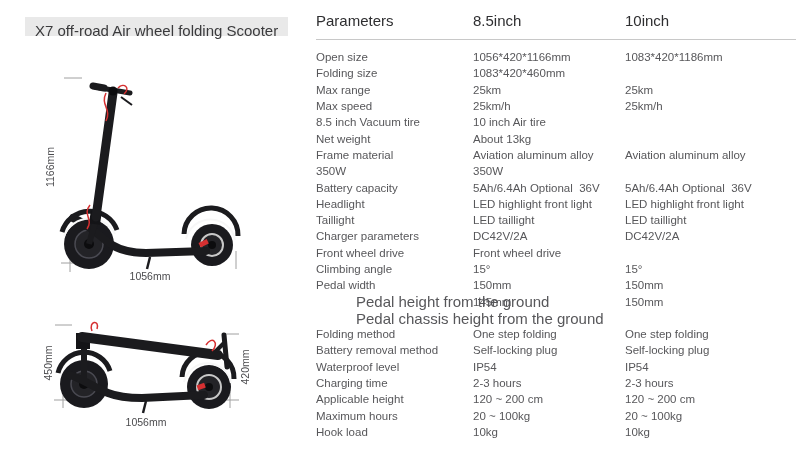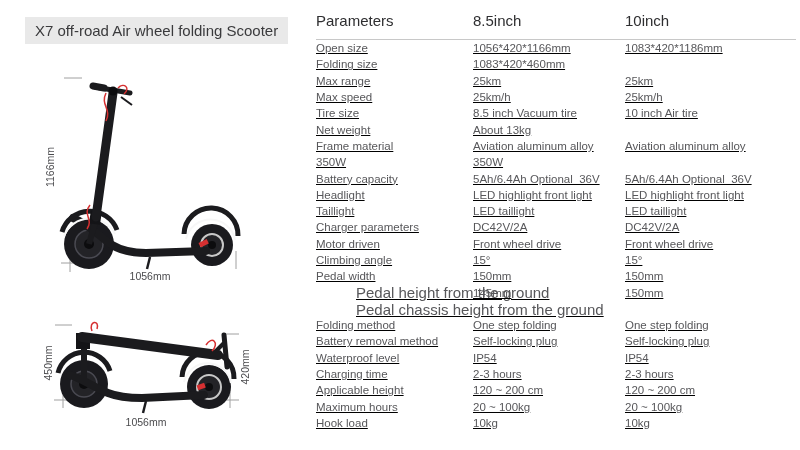--- a/index.html
+++ b/index.html
@@ -13,21 +13,21 @@
     width:800px;height:450px;position:relative;overflow:hidden;
     background:#ffffff;
     font-family:"Liberation Sans", sans-serif;
     -webkit-font-smoothing:antialiased;
   }
   .title-chip{
     position:absolute;left:25px;top:17px;
     background:var(--title-bg);
     color:#3a3a3c;
     font-size:15px;
-    line-height:27px;height:27px;
+    line-height:27px;height:19px;
     padding:0 10px;
     white-space:nowrap;
   }
   .figure{position:absolute;left:0;}
   #fig-upright{top:55px;width:300px;height:230px;}
   #fig-folded{top:285px;width:300px;height:165px;}
   svg{display:block;}
   
   .dim{stroke:var(--dim-line);stroke-width:1;}
   .dim-text{fill:#4b4b4e;font-size:10.5px;font-family:"Liberation Sans",sans-serif;}
@@ -44,21 +44,21 @@
   .spec{
     position:absolute;left:316px;top:10px;width:480px;
   }
   .spec-header{
     display:grid;grid-template-columns:157px 152px 171px;
     font-size:15px;color:#2e2e30;
     line-height:22px;
     padding-bottom:7px;
     border-bottom:1px solid #c8c8c8;
   }
-  .spec-rows{margin-top:0;text-decoration:underline;}
+  .spec-rows{margin-top:9px;}
   .spec-row{
     display:grid;grid-template-columns:157px 152px 171px;
     height:16.3px;
     align-items:center;
     font-size:11.5px;color:#57575a;
     white-space:nowrap;
   }
   .spec-row > div{overflow:visible;}
   .small-label{font-size:15px;padding-left:40px;}
 </style>
@@ -169,21 +169,20 @@
     <div>Max range</div>
     <div>25km</div>
     <div>25km</div>
   </div>
       <div class="spec-row">
     <div>Max speed</div>
     <div>25km/h</div>
     <div>25km/h</div>
   </div>
       <div class="spec-row">
-    <div>Tire size</div>
     <div>8.5 inch Vacuum tire</div>
     <div>10 inch Air tire</div>
   </div>
       <div class="spec-row">
     <div>Net weight</div>
     <div>About 13kg</div>
   </div>
       <div class="spec-row">
     <div>Frame material</div>
     <div>Aviation aluminum alloy</div>
@@ -207,21 +206,20 @@
     <div>Taillight</div>
     <div>LED taillight</div>
     <div>LED taillight</div>
   </div>
       <div class="spec-row">
     <div>Charger parameters</div>
     <div>DC42V/2A</div>
     <div>DC42V/2A</div>
   </div>
       <div class="spec-row">
-    <div>Motor driven</div>
     <div>Front wheel drive</div>
     <div>Front wheel drive</div>
   </div>
       <div class="spec-row">
     <div>Climbing angle</div>
     <div>15°</div>
     <div>15°</div>
   </div>
       <div class="spec-row">
     <div>Pedal width</div>

